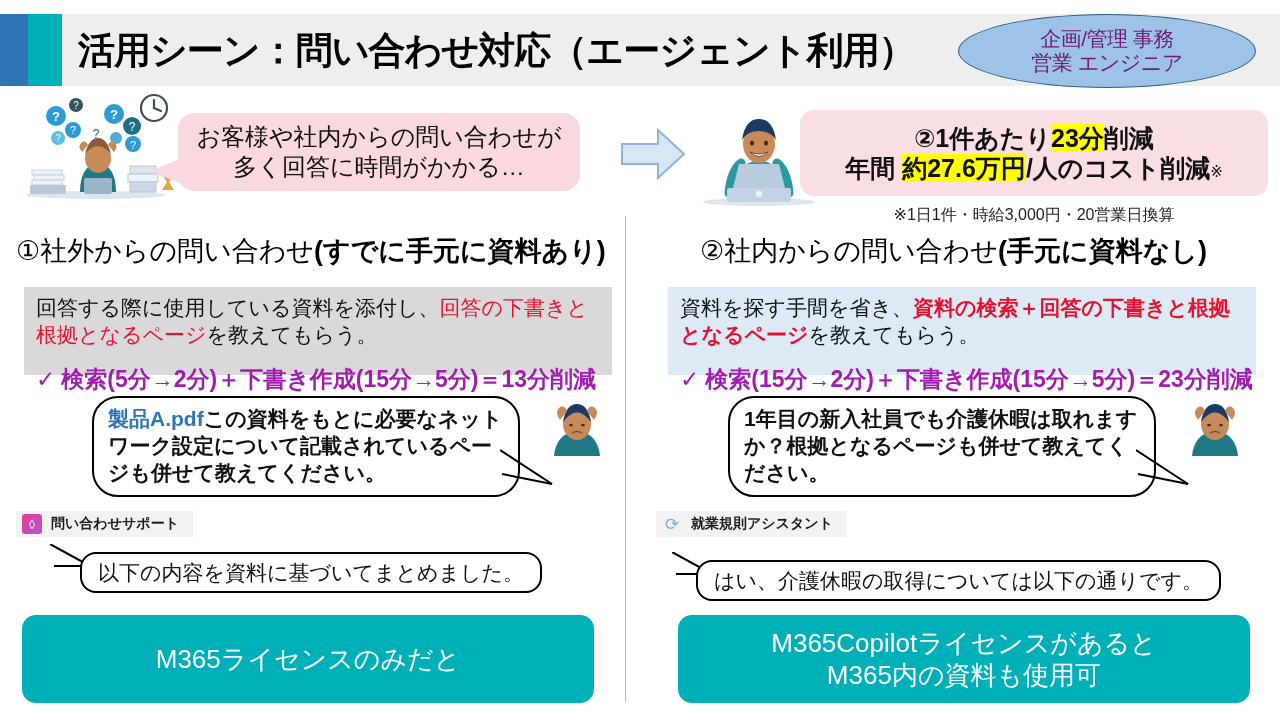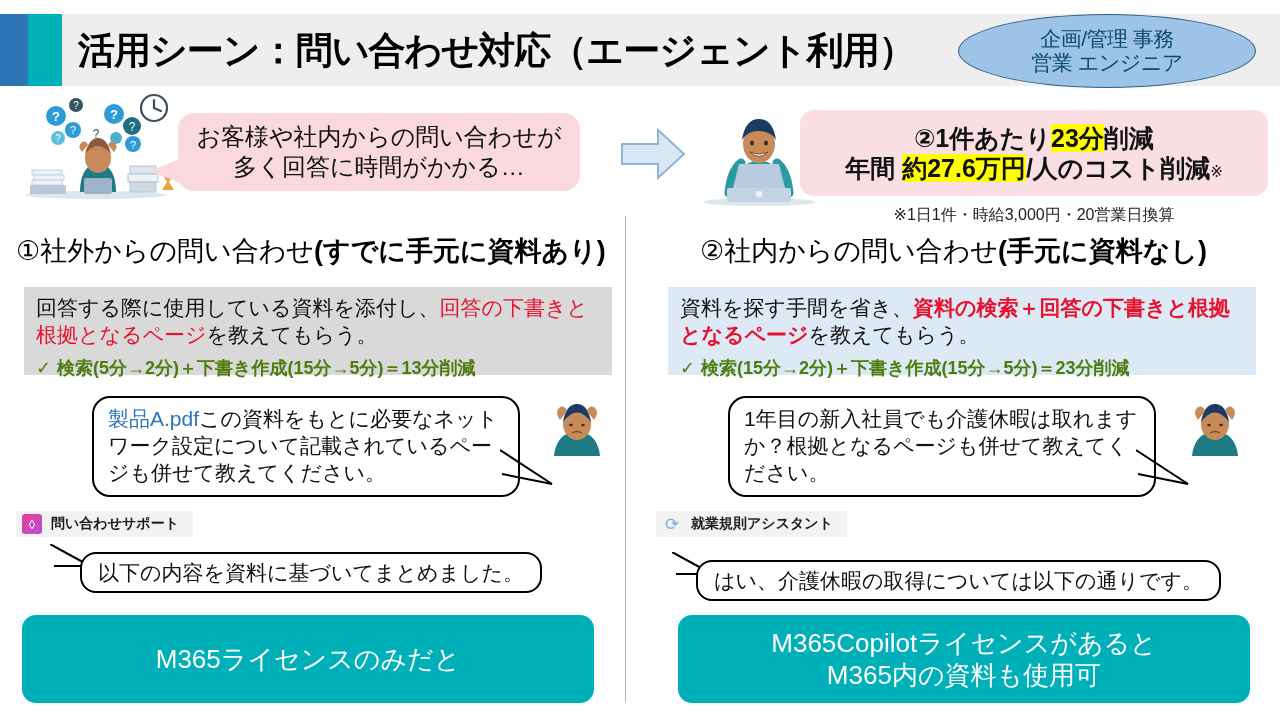--- a/index.html
+++ b/index.html
@@ -54,21 +54,21 @@
     display: flex;
     flex-direction: column;
     align-items: center;
     justify-content: center;
     line-height: 1.12;
   }
   .role-badge span {
     font-size: 21px;
     letter-spacing: -0.5px;
     white-space: nowrap;
-    color: #0c4a6e;
+    color: #701a75;
   }
 
   
   .illus-problem {
     position: absolute;
     left: 18px; top: 92px;
     width: 160px; height: 110px;
   }
 
   
@@ -166,39 +166,40 @@
   .desc-box.left  { left: 24px;  top: 287px; width: 588px; height: 88px; background: #d9d9d9; }
   .desc-box.right { left: 668px; top: 287px; width: 588px; height: 88px; background: #ddeaf6; }
   .desc-main {
     font-size: 21px;
     line-height: 1.28;
     color: #111;
   }
   .desc-main .red { color: #e8112d; }
   .desc-main .redb { color: #e8112d; font-weight: bold; }
   .desc-check {
-    font-size: 18px;
+    font-size: 23px;
     font-weight: bold;
-    margin-top: 7px;
-    color: #4d7c0f;
+    margin-top: 15px;
+    color: #a21caf;
     white-space: nowrap;
   }
   .desc-check .tick { font-weight: normal; margin-right: 6px; }
 
   
   .q-bubble {
     position: absolute;
     box-sizing: border-box;
     background: #ffffff;
     border: 2px solid #000000;
-    border-radius: 18px;
+    border-radius: 26px;
     padding: 8px 14px;
     font-size: 21px;
     line-height: 1.28;
     color: #111;
+    font-weight: bold;
   }
   .q-bubble.left  { left: 92px;  top: 396px; width: 428px; }
   .q-bubble.right { left: 728px; top: 396px; width: 428px; }
   .q-bubble .file { color: #2e75b6; }
 
   .q-tail { position: absolute; }
   .q-tail svg { display: block; }
   .q-tail.left  { left: 500px; top: 448px; }
   .q-tail.right { left: 1136px; top: 448px; }
 

